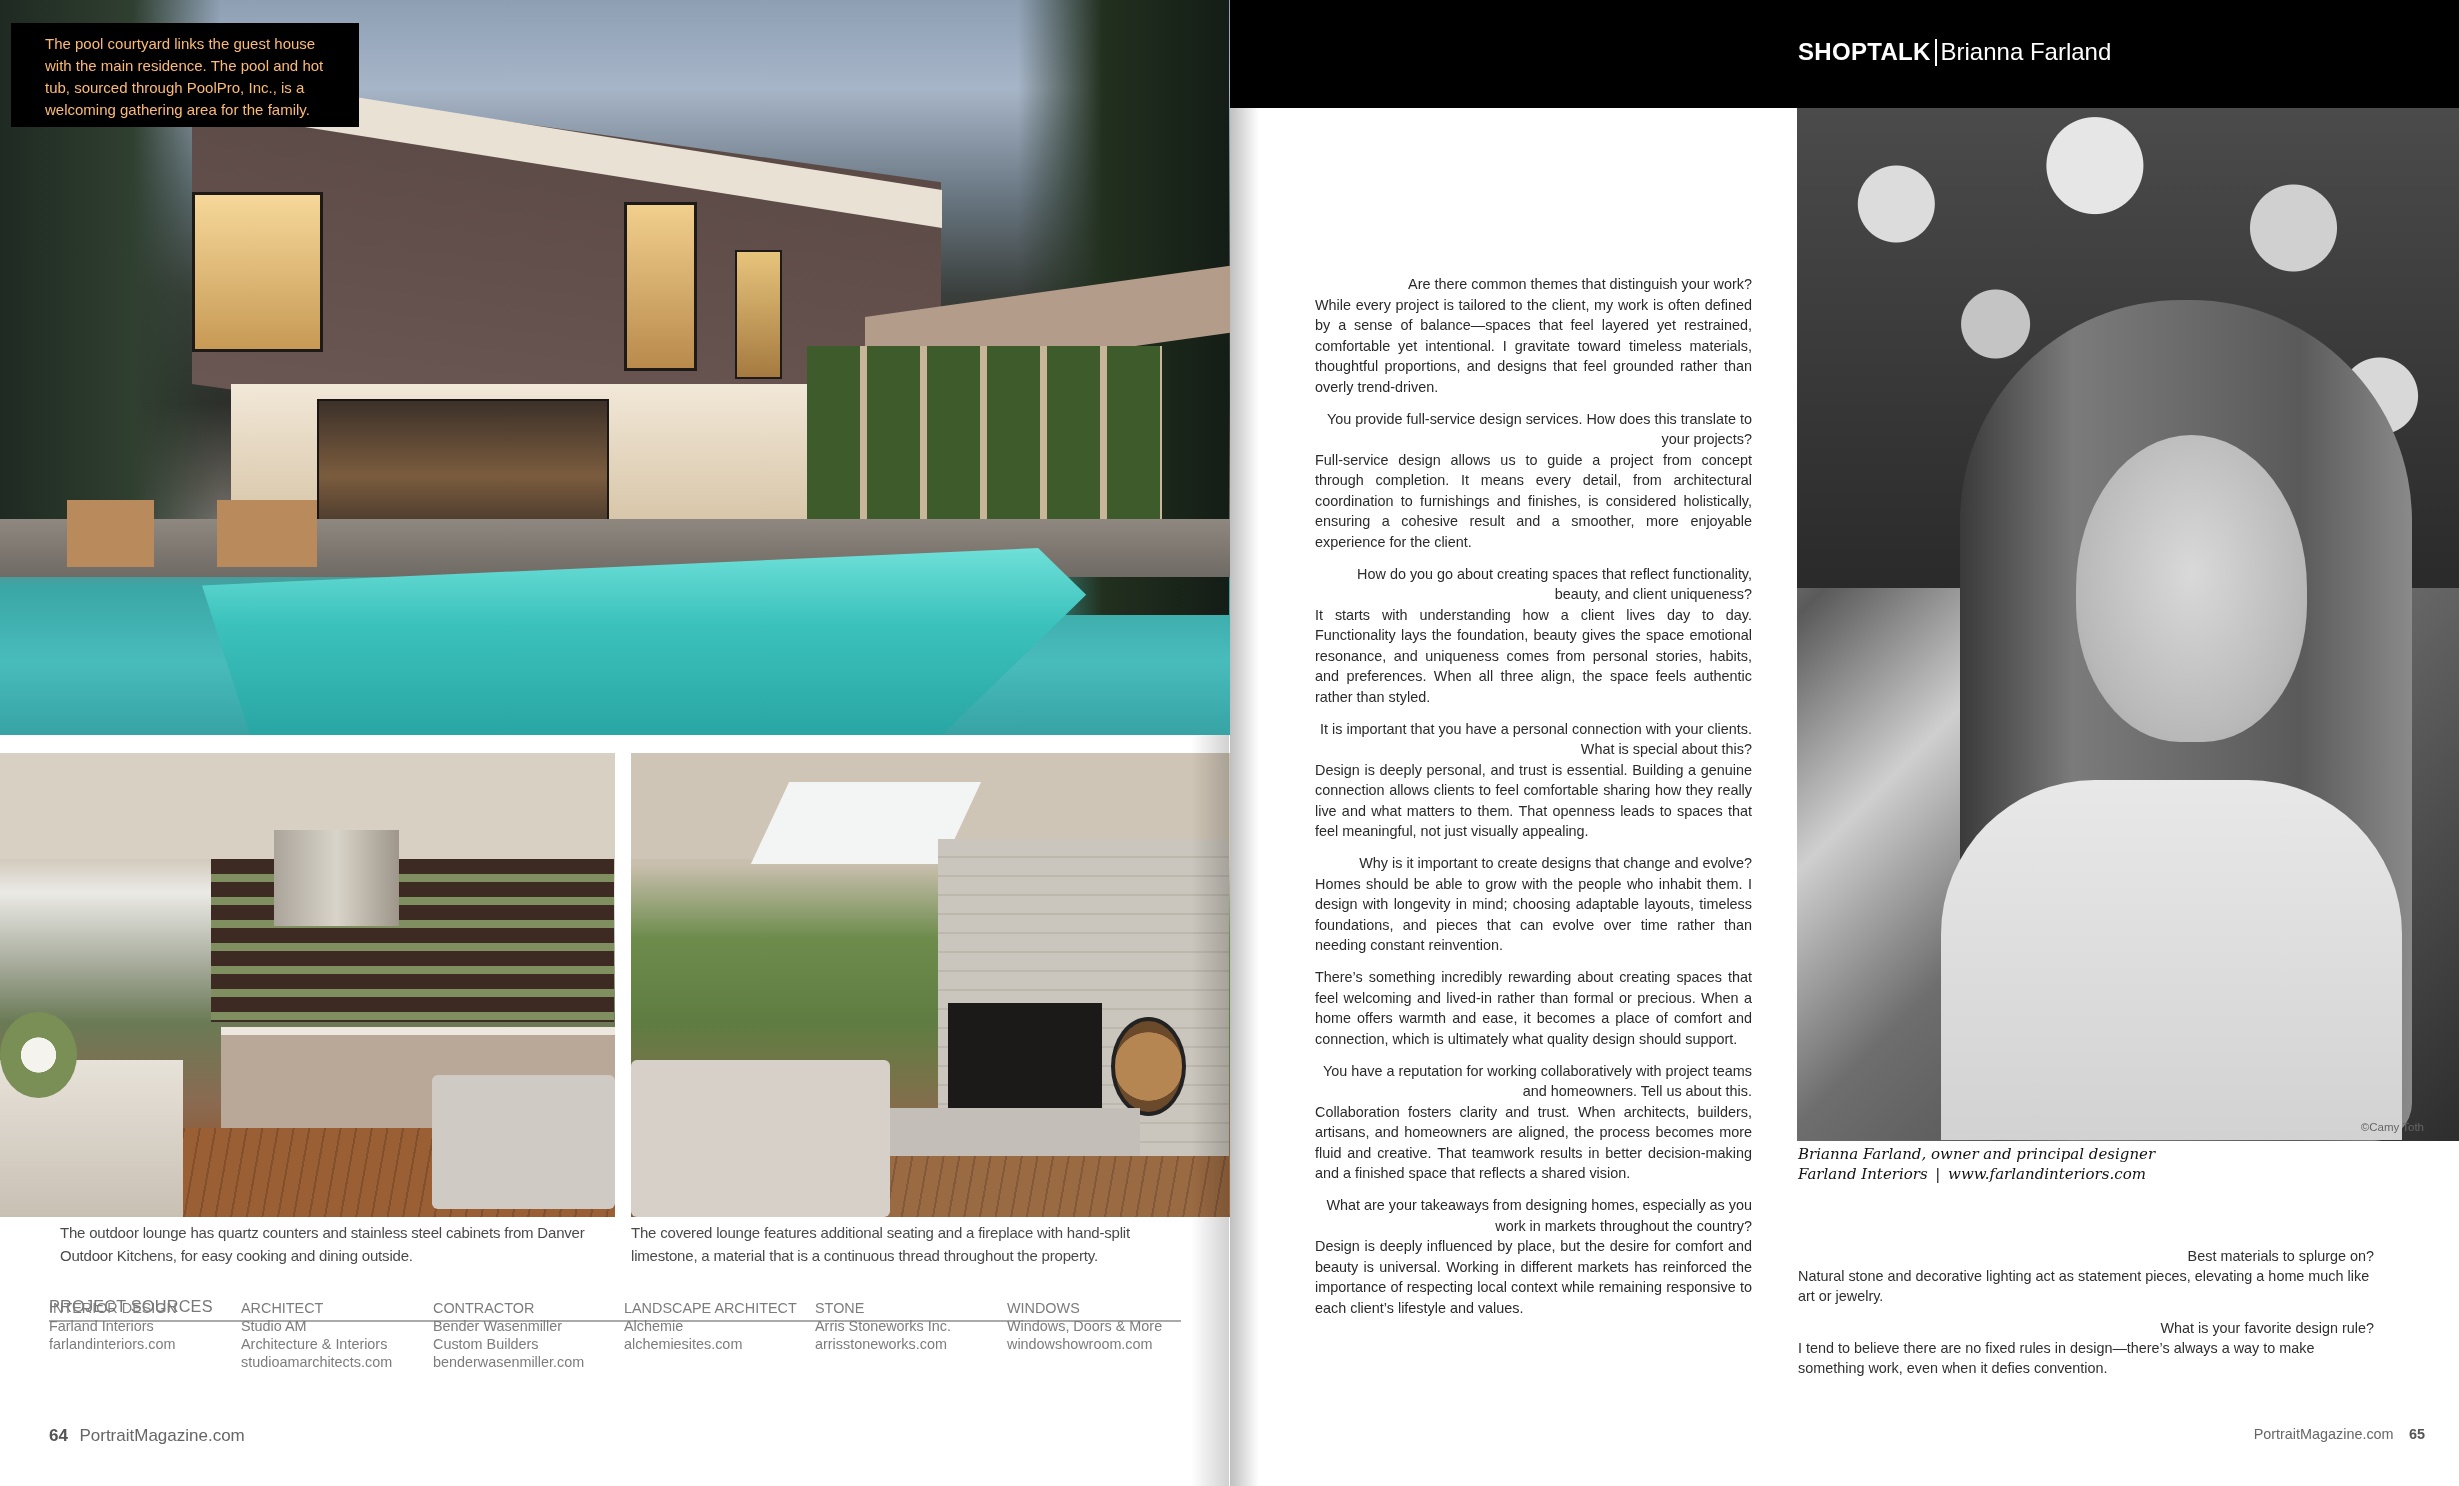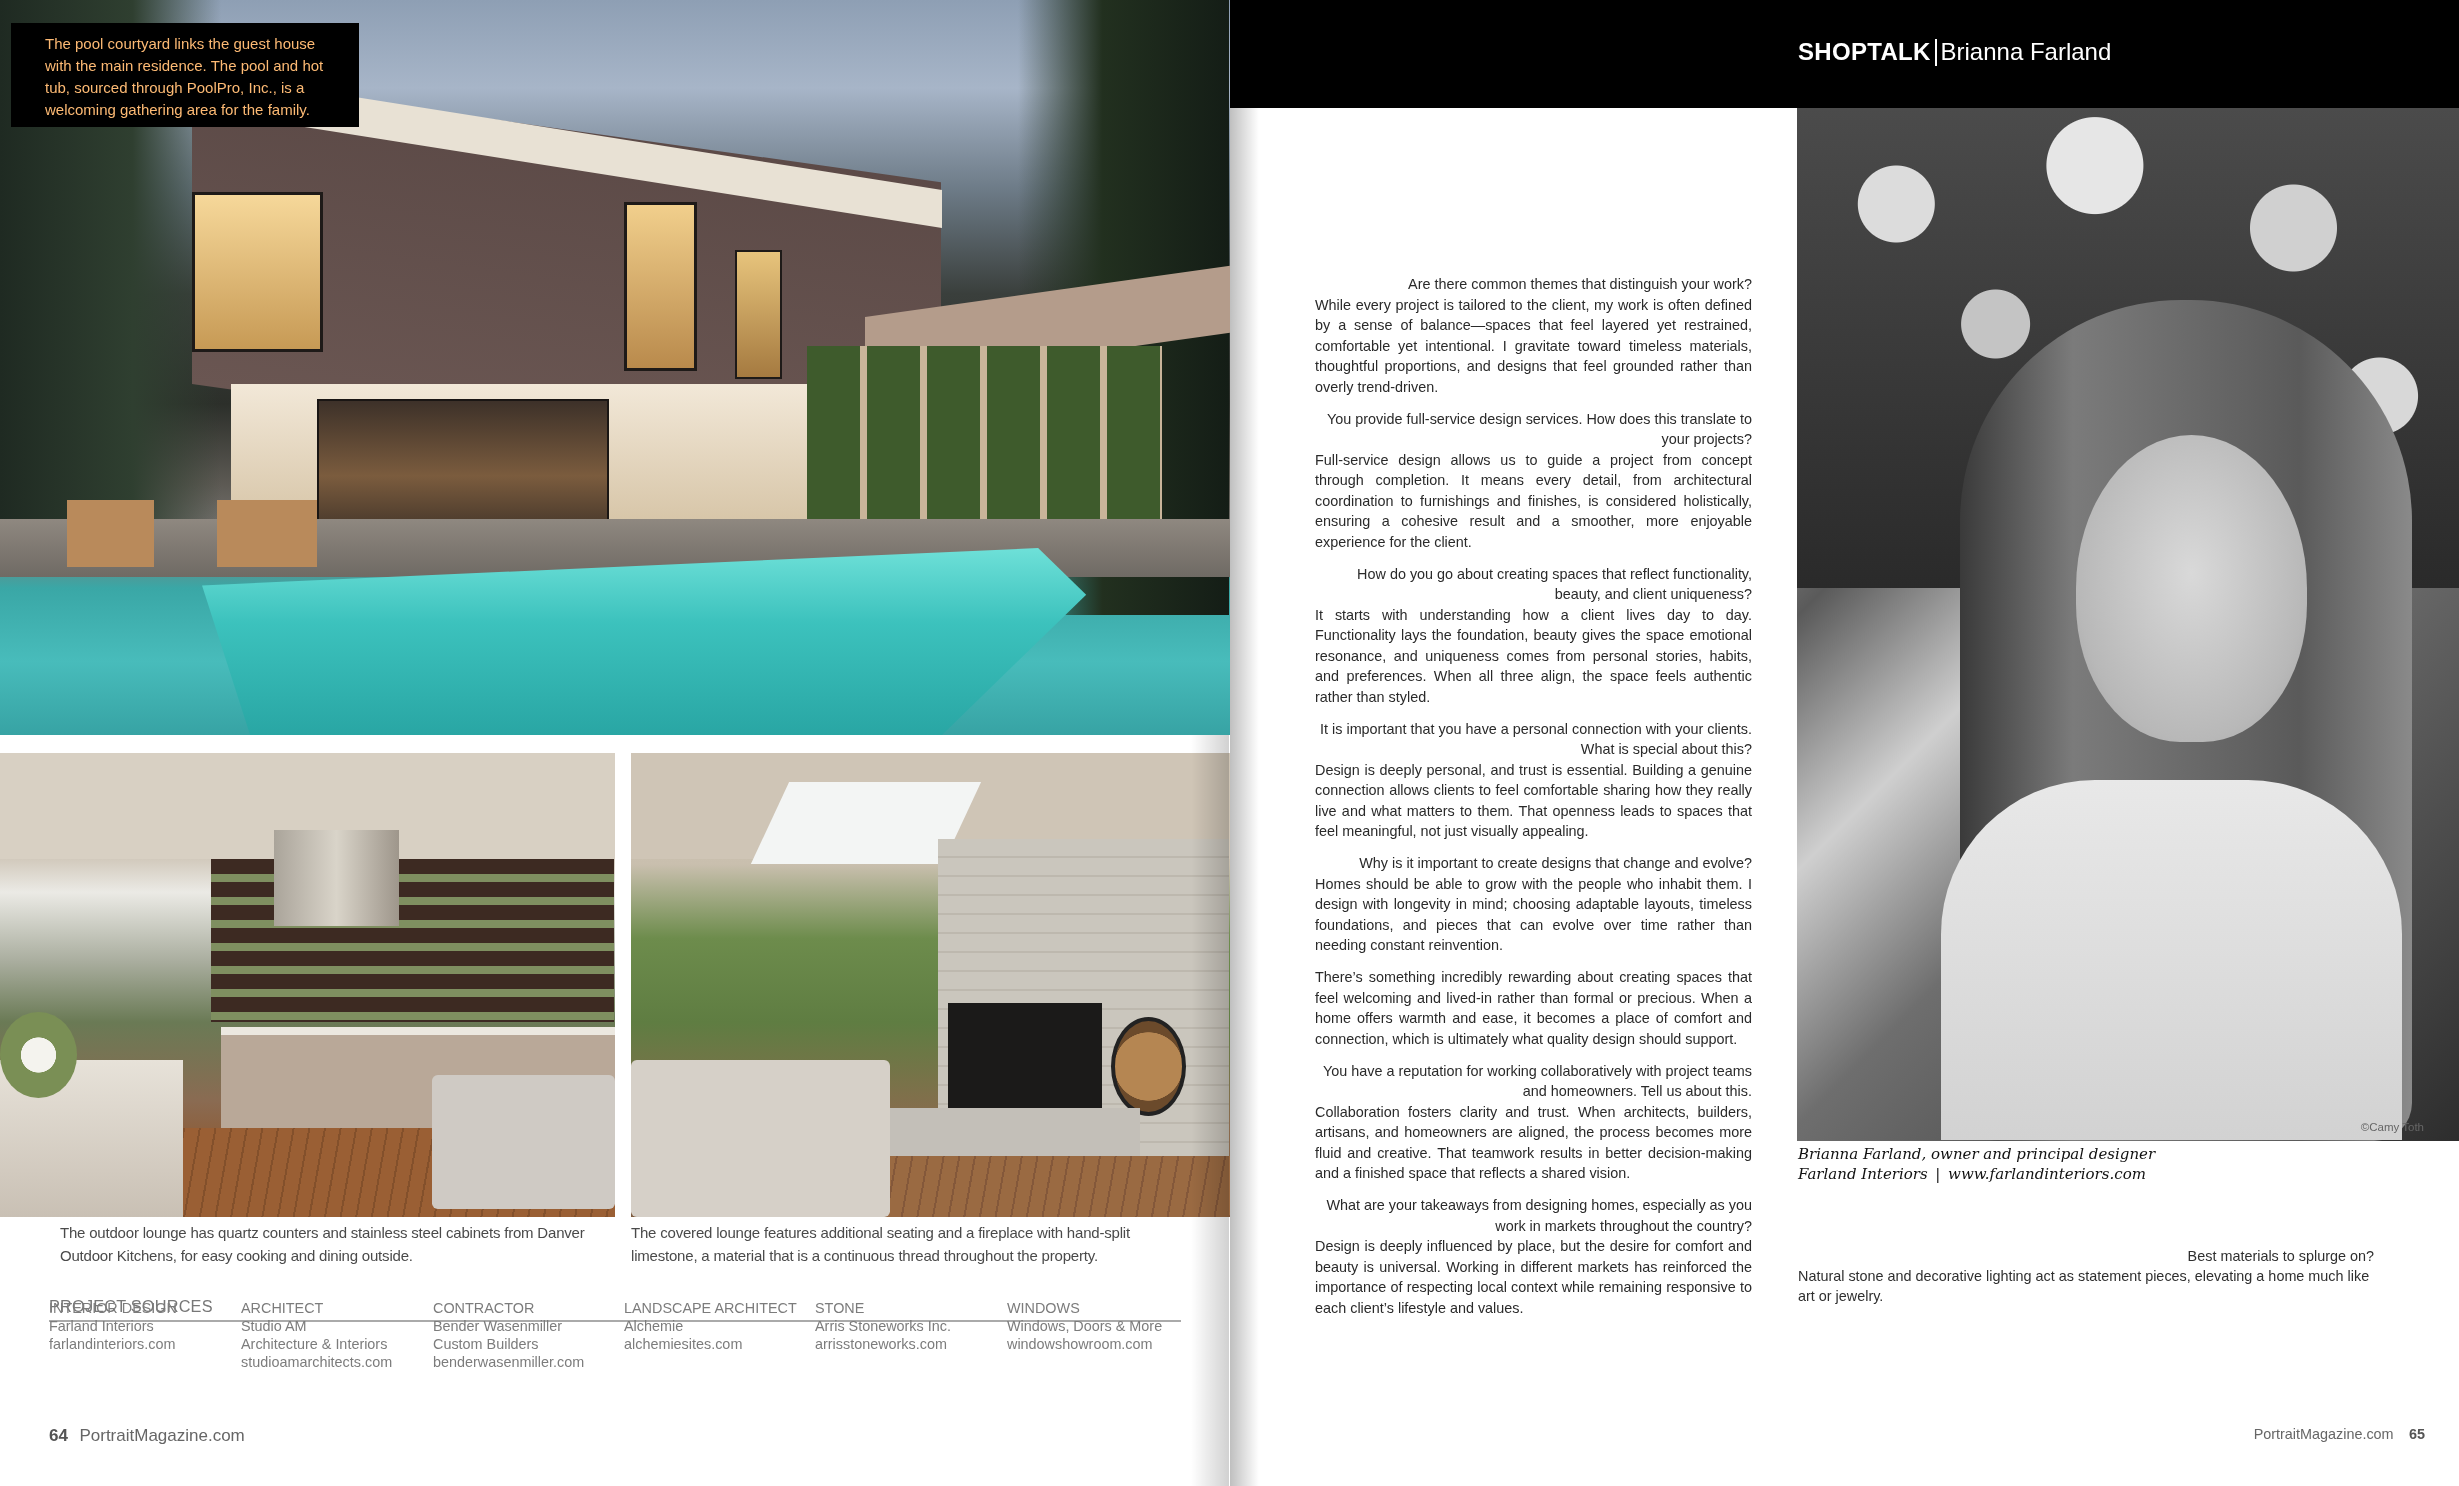--- a/index.html
+++ b/index.html
@@ -257,18 +257,22 @@
   <div>
     <span>Farland Interiors</span><span class="sep">|</span><span>www.farlandinteriors.com</span>
   </div>
 </div>
 
 <div id="side-qa" class="abs">
   <p class="qa">
       <span class="q">Best materials to splurge on?</span>
       <span class="a">Natural stone and decorative lighting act as statement pieces, elevating a home much like art or jewelry.</span>
     </p>
+  <p class="qa">
+      <span class="q">What is your favorite design rule?</span>
+      <span class="a">I tend to believe there are no fixed rules in design—there’s always a way to make something work, even when it defies convention.</span>
+    </p>
 </div>
 
 <div id="footer-right" class="abs">
   <span>PortraitMagazine.com</span><span class="pnum">65</span>
 </div>
 
 
 </body></html>

